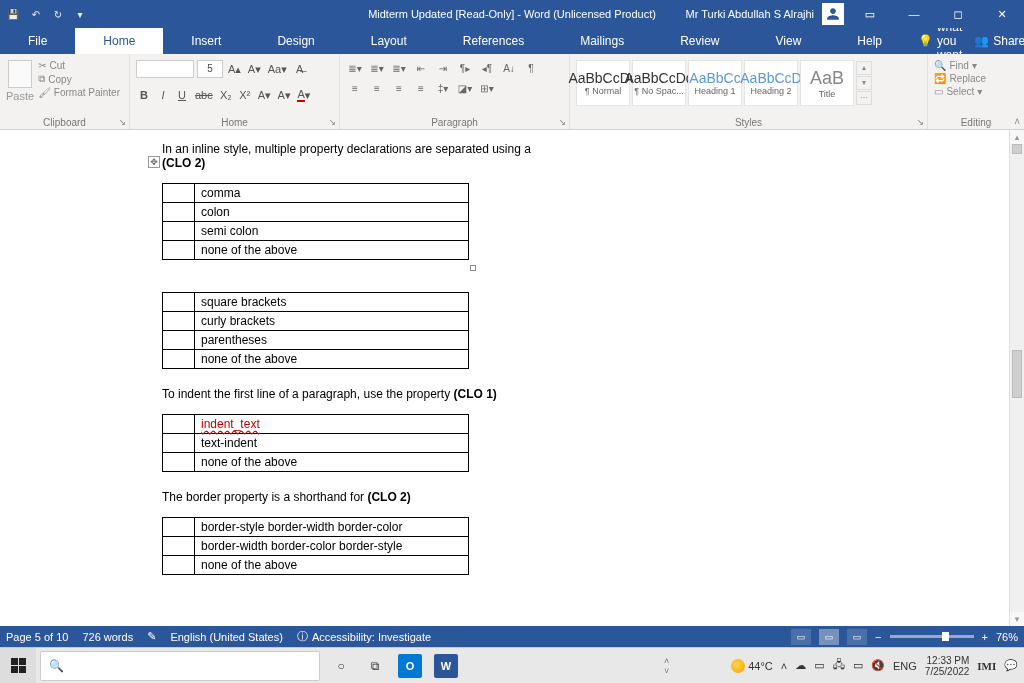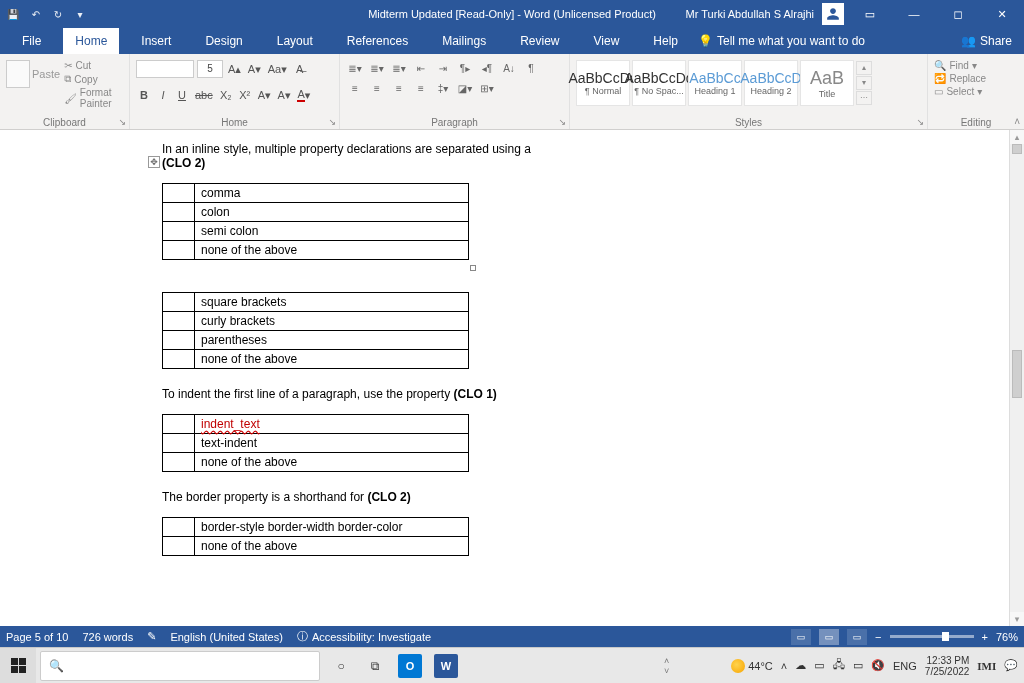--- a/index.html
+++ b/index.html
@@ -10,34 +10,34 @@
 .titlebar .qat { display: flex; gap: 6px; padding: 0 6px; align-items: center; }
 .titlebar .qat .qbtn { width: 16px; height: 16px; display:flex; align-items:center; justify-content:center; font-size:10px; opacity:.9; }
 .titlebar .title { position:absolute; left:50%; transform:translateX(-50%); white-space:nowrap; }
 .titlebar .right { margin-left:auto; display:flex; align-items:center; gap:8px; padding-right:4px; }
 .titlebar .userbox { width:22px; height:22px; background:#fff; display:flex; align-items:center; justify-content:center; }
 .titlebar .userbox svg { fill:#2b579a; }
 .titlebar .winbtn { width:36px; height:28px; display:flex; align-items:center; justify-content:center; font-size:11px; }
 
 
 .ribbontabs { height: 26px; background:#2b579a; color:#fff; display:flex; align-items:stretch; font-size:12px; }
-.ribbontabs .tab { padding: 0 12px; display:flex; align-items:center; cursor:pointer;margin-left:10px; }
+.ribbontabs .tab { padding: 0 28px; display:flex; align-items:center; cursor:pointer; }
 .ribbontabs .tab.active { background:#fff; color:#2b579a; }
 .ribbontabs .tell { display:flex; align-items:center; gap:4px; margin-left:8px; }
 .ribbontabs .share { margin-left:auto; padding:0 12px; display:flex; align-items:center; gap:4px; }
 
 
 .ribbon { height: 76px; background:#f3f2f1; border-bottom:1px solid #d0cfce; display:flex; font-size:11px; color:#666; position:relative; }
 .rgroup { border-right:1px solid #e1e1e1; padding:2px 6px 14px 6px; display:flex; flex-direction:column; position:relative; }
 .rgroup .glabel { position:absolute; bottom:1px; left:0; right:0; text-align:center; font-size:10px; color:#777; }
 .rgroup .dlaunch { position:absolute; bottom:2px; right:3px; font-size:9px; color:#888; }
 .rgroup .body { flex:1; display:flex; align-items:flex-start; gap:4px; padding-top:4px; }
 
 
-.paste { display:flex; flex-direction:row; align-items:center; gap:2px; color:#999; }
+.paste { display:flex; flex-direction:column; align-items:center; gap:2px; color:#999; }
 .paste .icon { width:24px; height:28px; border:1px solid #ccc; background:#fafafa; }
 .clip-sub { display:flex; flex-direction:column; gap:2px; font-size:10px; color:#888; }
 .clip-sub div { display:flex; align-items:center; gap:3px; }
 
 
 .fontrow { display:flex; align-items:center; gap:3px; }
 .fontname { width:58px; height:18px; border:1px solid #ccc; background:#fff; }
 .fontsize { width:26px; height:18px; border:1px solid #ccc; background:#fff; font-size:10px; text-align:center; line-height:16px; color:#444;}
 .fbtn { min-width:16px; height:18px; display:flex; align-items:center; justify-content:center; font-size:11px; color:#555; padding:0 2px;}
 .fontrow2 { display:flex; gap:3px; margin-top:4px; }
@@ -363,20 +363,24 @@
     <div class="question" style="margin-top:18px">
       <div class="qline"><span>The border property is a shorthand for</span> <span class="bold">(CLO 2)</span></div>
       <table class="opts">
         <tbody>
         <tr>
               <td class="c1"></td>
               <td class="c2">border-style border-width border-color</td>
             </tr>
         <tr>
               <td class="c1"></td>
+              <td class="c2">border-width border-color border-style</td>
+            </tr>
+        <tr>
+              <td class="c1"></td>
               <td class="c2">none of the above</td>
             </tr>
       </tbody>
         </table>
     </div>
 
   </div>
   <div class="vscroll">
     <div class="up">▴</div>
     <div class="thumb"></div>

